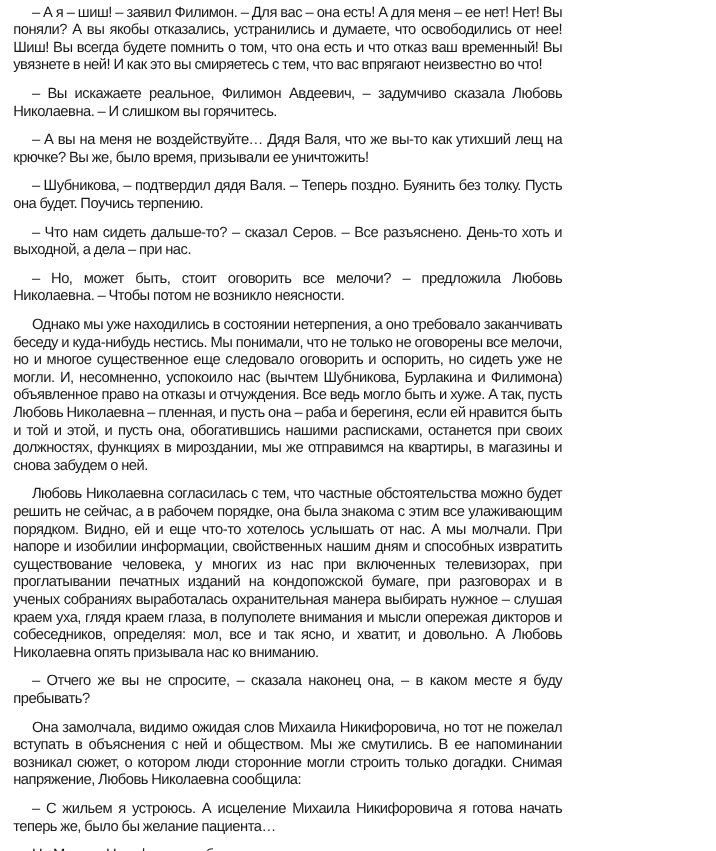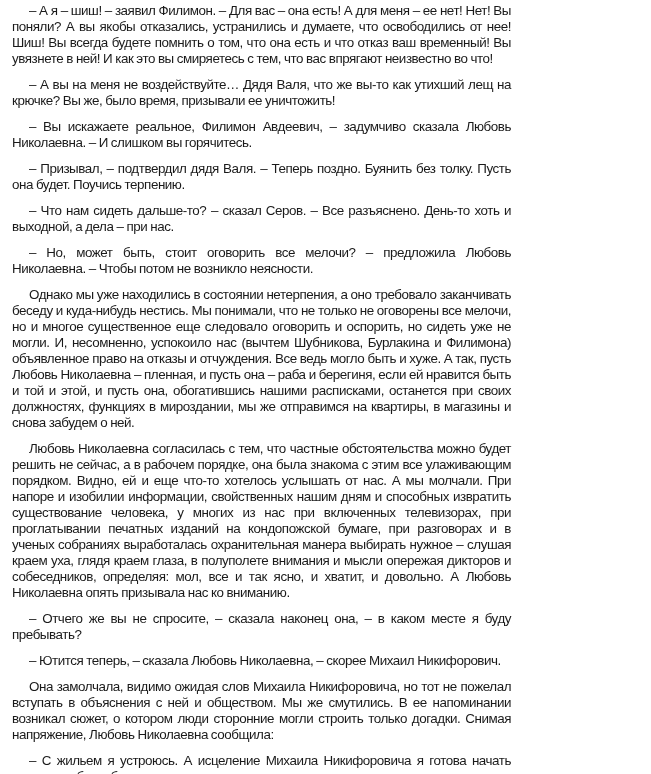--- a/index.html
+++ b/index.html
@@ -32,26 +32,25 @@
     }
     .para.dialogue {
       text-indent: 17px;
     }
   </style>
 </head>
 <body>
 
 <div class="page">
   <p class="para dialogue">–  А я – шиш! – заявил Филимон. – Для вас – она есть! А для меня – ее нет! Нет! Вы поняли? А вы якобы отказались, устранились и думаете, что освободились от нее! Шиш! Вы всегда будете помнить о том, что она есть и что отказ ваш временный! Вы увязнете в ней! И как это вы смиряетесь с тем, что вас впрягают неизвестно во что!</p>
+  <p class="para dialogue">–  Вы искажаете реальное, Филимон Авдеевич, – задумчиво сказала Любовь Николаевна. – И слишком вы горячитесь.</p>
   <p class="para dialogue">–  А вы на меня не воздействуйте… Дядя Валя, что же вы-то как утихший лещ на крючке? Вы же, было время, призывали ее уничтожить!</p>
-  <p class="para dialogue">–  Вы искажаете реальное, Филимон Авдеевич, – задумчиво сказала Любовь Николаевна. – И слишком вы горячитесь.</p>
-  <p class="para dialogue">–  Призывал, – подтвердил дядя Валя. – Теперь поздно. Буянить без толку. Пусть она будет. Поучись терпению.</p>
+  <p class="para dialogue">–  Шубникова, – подтвердил дядя Валя. – Теперь поздно. Буянить без толку. Пусть она будет. Поучись терпению.</p>
   <p class="para dialogue">–  Что нам сидеть дальше-то? – сказал Серов. – Все разъяснено. День-то хоть и выходной, а дела – при нас.</p>
   <p class="para dialogue">–  Но, может быть, стоит оговорить все мелочи? – предложила Любовь Николаевна. – Чтобы потом не возникло неясности.</p>
   <p class="para narrative">Однако мы уже находились в состоянии нетерпения, а оно требовало заканчивать беседу и куда-нибудь нестись. Мы понимали, что не только не оговорены все мелочи, но и многое существенное еще следовало оговорить и оспорить, но сидеть уже не могли. И, несомненно, успокоило нас (вычтем Шубникова, Бурлакина и Филимона) объявленное право на отказы и отчуждения. Все ведь могло быть и хуже. А так, пусть Любовь Николаевна – пленная, и пусть она – раба и берегиня, если ей нравится быть и той и этой, и пусть она, обогатившись нашими расписками, останется при своих должностях, функциях в мироздании, мы же отправимся на квартиры, в магазины и снова забудем о ней.</p>
   <p class="para narrative">Любовь Николаевна согласилась с тем, что частные обстоятельства можно будет решить не сейчас, а в рабочем порядке, она была знакома с этим все улаживающим порядком. Видно, ей и еще что-то хотелось услышать от нас. А мы молчали. При напоре и изобилии информации, свойственных нашим дням и способных извратить существование человека, у многих из нас при включенных телевизорах, при проглатывании печатных изданий на кондопожской бумаге, при разговорах и в ученых собраниях выработалась охранительная манера выбирать нужное – слушая краем уха, глядя краем глаза, в полуполете внимания и мысли опережая дикторов и собеседников, определяя: мол, все и так ясно, и хватит, и довольно. А Любовь Николаевна опять призывала нас ко вниманию.</p>
   <p class="para dialogue">–  Отчего же вы не спросите, – сказала наконец она, – в каком месте я буду пребывать?</p>
-  <p class="para dialogue">–  Ютится теперь, – сказала Любовь Николаевна, – скорее Михаил Никифорович.</p>
   <p class="para narrative">Она замолчала, видимо ожидая слов Михаила Никифоровича, но тот не пожелал вступать в объяснения с ней и обществом. Мы же смутились. В ее напоминании возникал сюжет, о котором люди сторонние могли строить только догадки. Снимая напряжение, Любовь Николаевна сообщила:</p>
   <p class="para dialogue">–  С жильем я устроюсь. А исцеление Михаила Никифоровича я готова начать теперь же, было бы желание пациента…</p>
   <p class="para narrative">Но Михаил Никифорович оборвал ее:</p>
 
 </div>
 
 </body></html>

